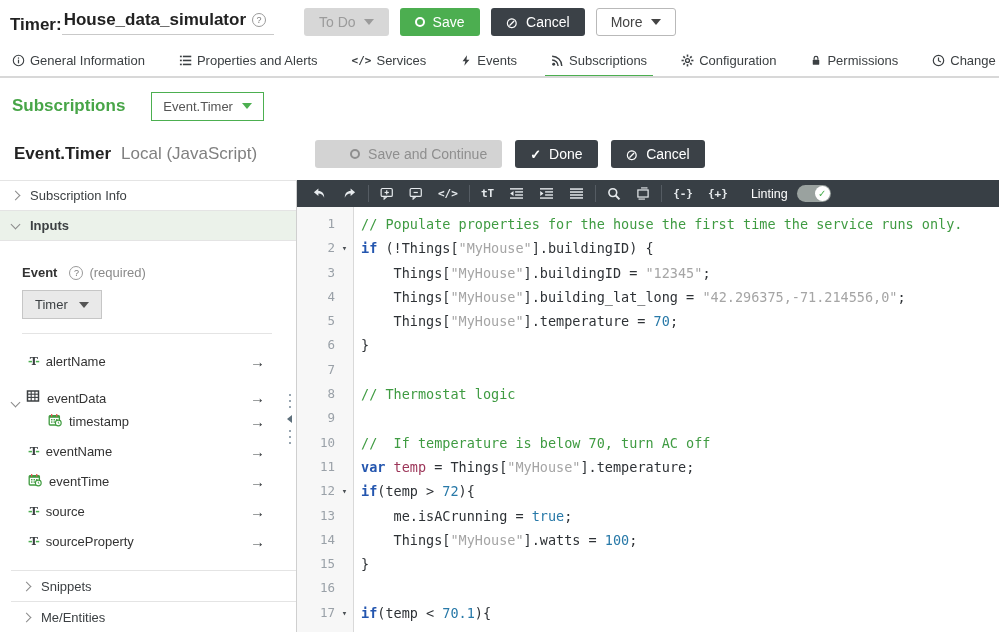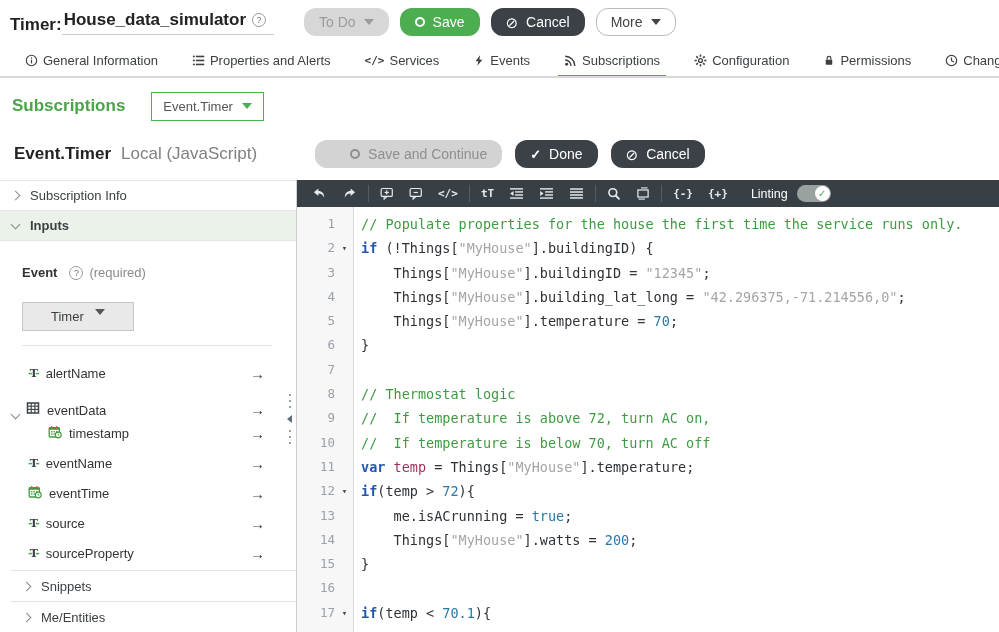--- a/index.html
+++ b/index.html
@@ -6,34 +6,34 @@
     font-family:"Liberation Sans","DejaVu Sans",sans-serif;color:#333;}
   *{box-sizing:border-box;}
 
   
   .topbar{height:44px;display:flex;align-items:center;padding:0 10px;}
   .entity-title{font-size:17px;font-weight:bold;color:#222;display:flex;align-items:flex-end;}
   .name-wrap{border-bottom:1px solid #c9c9c9;padding:0 8px 4px 2px;display:inline-flex;align-items:center;}
   .help-icon{width:14px;height:14px;border:1px solid #9a9a9a;border-radius:50%;color:#777;
     font-size:9px;font-weight:normal;display:inline-flex;align-items:center;justify-content:center;margin-left:6px;}
   .top-actions{display:flex;gap:11px;margin-left:30px;}
-  .btn{height:28px;display:inline-flex;align-items:center;gap:8px;padding:0 14px;border-radius:12px;
+  .btn{height:28px;display:inline-flex;align-items:center;gap:8px;padding:0 14px;border-radius:3px;
     font-size:14px;border:1px solid transparent;cursor:pointer;white-space:nowrap;}
   .btn-disabled{background:#d7d7d7;color:#9b9b9b;}
   .btn-save{background:#4cae50;color:#fff;}
   .btn-dark{background:#3b4147;color:#fff;}
   .btn-more{background:#fff;border-color:#b9b9b9;color:#444;}
   .ring{width:10px;height:10px;border:2px solid currentColor;border-radius:50%;display:inline-block;}
   .glyph-ban{font-size:15px;line-height:1;}
   .glyph-check{font-size:13px;line-height:1;font-weight:bold;}
   .caret-down{width:0;height:0;border-left:5px solid transparent;border-right:5px solid transparent;
     border-top:6px solid currentColor;display:inline-block;}
 
   
-  .tabs{height:34px;display:flex;align-items:center;gap:34px;padding:0 25px;
+  .tabs{height:34px;display:flex;align-items:center;gap:34px;padding:0 12px;
     border-bottom:2px solid #d8d8d8;overflow:hidden;white-space:nowrap;}
   .tab{display:flex;align-items:center;gap:5px;font-size:13px;color:#3c4043;height:100%;
     position:relative;flex:none;cursor:pointer;}
   .tab.active::after{content:'';position:absolute;left:-6px;right:-6px;bottom:-2px;height:3px;background:#4caf50;}
   .tab .ticon{display:inline-flex;align-items:center;color:#3c4043;}
   .txticon{font-family:"DejaVu Sans Mono",monospace;font-weight:bold;font-size:11px;}
 
   
   .subs-row{height:46px;display:flex;align-items:center;padding:10px 12px 0;}
   .subs-row h2{margin:0;font-size:17px;color:#48a548;}
@@ -56,22 +56,22 @@
     border-bottom:1px solid #e4e4e4;color:#3c4043;cursor:pointer;}
   .sec.inputs{background:#ebf2ea;font-weight:bold;}
   .sec.bottom{border-bottom:none;border-top:1px solid #e4e4e4;height:31px;margin-left:11px;}
   .chev{display:inline-block;width:7px;height:7px;border-right:1.6px solid #8a8a8a;border-bottom:1.6px solid #8a8a8a;flex:none;}
   .chev.right{transform:rotate(-45deg);}
   .chev.down{transform:rotate(45deg);margin-top:-3px;}
   .inputs-body{flex:1;padding:24px 0 0 12px;overflow:hidden;}
   .event-block{margin-left:10px;}
   .event-label{font-weight:bold;color:#333;display:flex;align-items:center;gap:6px;}
   .req{color:#8a8a8a;font-weight:normal;}
-  .timer-dd{margin-top:22px;display:inline-flex;align-items:flex-start;gap:11px;background:#e9e9e9;
-    border:1px solid #c6c6c6;color:#3c4043;padding:6px 28px;font-size:13px;cursor:pointer;}
+  .timer-dd{margin-top:10px;display:inline-flex;align-items:center;gap:11px;background:#e9e9e9;
+    border:1px solid #c6c6c6;color:#3c4043;padding:6px 12px;font-size:13px;cursor:pointer;}
   .timer-dd .caret-down{color:#555;}
   .divline{border:none;border-top:1px solid #e4e4e4;margin:14px 24px 0 0;}
   .tree{margin-top:12px;}
   .tree-row{height:30px;display:flex;align-items:center;gap:7px;position:relative;padding-right:44px;cursor:pointer;}
   .tree-row .map-arrow{position:absolute;right:31px;font-weight:bold;color:#3c4043;font-size:15px;cursor:pointer;}
   .tree-row .lbl{color:#333;}
   .ttype{font-family:"DejaVu Serif",serif;font-weight:bold;font-size:11px;color:#3c4043;letter-spacing:-1px;}
   .ttype i{color:#4caf50;font-style:normal;}
   .splitter{position:absolute;right:4px;top:212px;display:flex;flex-direction:column;align-items:center;gap:2px;cursor:col-resize;}
   .splitter .dot{width:2px;height:2px;background:#97a5b0;margin:1px 0;}
@@ -468,25 +468,25 @@
       </div>
     <div class="code" id="code-area">
         <div class="cm-line"><span class="ln">1</span><span class="fold"></span><span class="ltxt"><span class="tk-c">// Populate properties for the house the first time the service runs only.</span></span></div>
         <div class="cm-line"><span class="ln">2</span><span class="fold">▾</span><span class="ltxt"><span class="tk-k">if</span><span class="tk-p"> (!Things[</span><span class="tk-s">"MyHouse"</span><span class="tk-p">].buildingID) {</span></span></div>
         <div class="cm-line"><span class="ln">3</span><span class="fold"></span><span class="ltxt"><span class="tk-p">    Things[</span><span class="tk-s">"MyHouse"</span><span class="tk-p">].buildingID = </span><span class="tk-s">"12345"</span><span class="tk-p">;</span></span></div>
         <div class="cm-line"><span class="ln">4</span><span class="fold"></span><span class="ltxt"><span class="tk-p">    Things[</span><span class="tk-s">"MyHouse"</span><span class="tk-p">].building_lat_long = </span><span class="tk-s">"42.296375,-71.214556,0"</span><span class="tk-p">;</span></span></div>
         <div class="cm-line"><span class="ln">5</span><span class="fold"></span><span class="ltxt"><span class="tk-p">    Things[</span><span class="tk-s">"MyHouse"</span><span class="tk-p">].temperature = </span><span class="tk-n">70</span><span class="tk-p">;</span></span></div>
         <div class="cm-line"><span class="ln">6</span><span class="fold"></span><span class="ltxt"><span class="tk-p">}</span></span></div>
         <div class="cm-line"><span class="ln">7</span><span class="fold"></span><span class="ltxt"></span></div>
         <div class="cm-line"><span class="ln">8</span><span class="fold"></span><span class="ltxt"><span class="tk-c">// Thermostat logic</span></span></div>
-        <div class="cm-line"><span class="ln">9</span><span class="fold"></span><span class="ltxt"><span class="tk-c">//  If temperature is above 72, turn AC on,</span></span></div>
+        <div class="cm-line"><span class="ln">9</span><span class="fold"></span></div>
         <div class="cm-line"><span class="ln">10</span><span class="fold"></span><span class="ltxt"><span class="tk-c">//  If temperature is below 70, turn AC off</span></span></div>
         <div class="cm-line"><span class="ln">11</span><span class="fold"></span><span class="ltxt"><span class="tk-k">var</span><span class="tk-p"> </span><span class="tk-d">temp</span><span class="tk-p"> = Things[</span><span class="tk-s">"MyHouse"</span><span class="tk-p">].temperature;</span></span></div>
         <div class="cm-line"><span class="ln">12</span><span class="fold">▾</span><span class="ltxt"><span class="tk-k">if</span><span class="tk-p">(temp &gt; </span><span class="tk-n">72</span><span class="tk-p">){</span></span></div>
         <div class="cm-line"><span class="ln">13</span><span class="fold"></span><span class="ltxt"><span class="tk-p">    me.isACrunning = </span><span class="tk-a">true</span><span class="tk-p">;</span></span></div>
-        <div class="cm-line"><span class="ln">14</span><span class="fold"></span><span class="ltxt"><span class="tk-p">    Things[</span><span class="tk-s">"MyHouse"</span><span class="tk-p">].watts = </span><span class="tk-n">200</span><span class="tk-p">;</span></span></div>
+        <div class="cm-line"><span class="ln">14</span><span class="fold"></span><span class="ltxt"><span class="tk-p">    Things[</span><span class="tk-s">"MyHouse"</span><span class="tk-p">].watts = </span><span class="tk-n">100</span><span class="tk-p">;</span></span></div>
         <div class="cm-line"><span class="ln">15</span><span class="fold"></span><span class="ltxt"><span class="tk-p">}</span></span></div>
         <div class="cm-line"><span class="ln">16</span><span class="fold"></span><span class="ltxt"></span></div>
         <div class="cm-line"><span class="ln">17</span><span class="fold">▾</span><span class="ltxt"><span class="tk-k">if</span><span class="tk-p">(temp &lt; </span><span class="tk-n">70.1</span><span class="tk-p">){</span></span></div>
       </div>
   </div>
 
 </div>
 
 </body></html>

